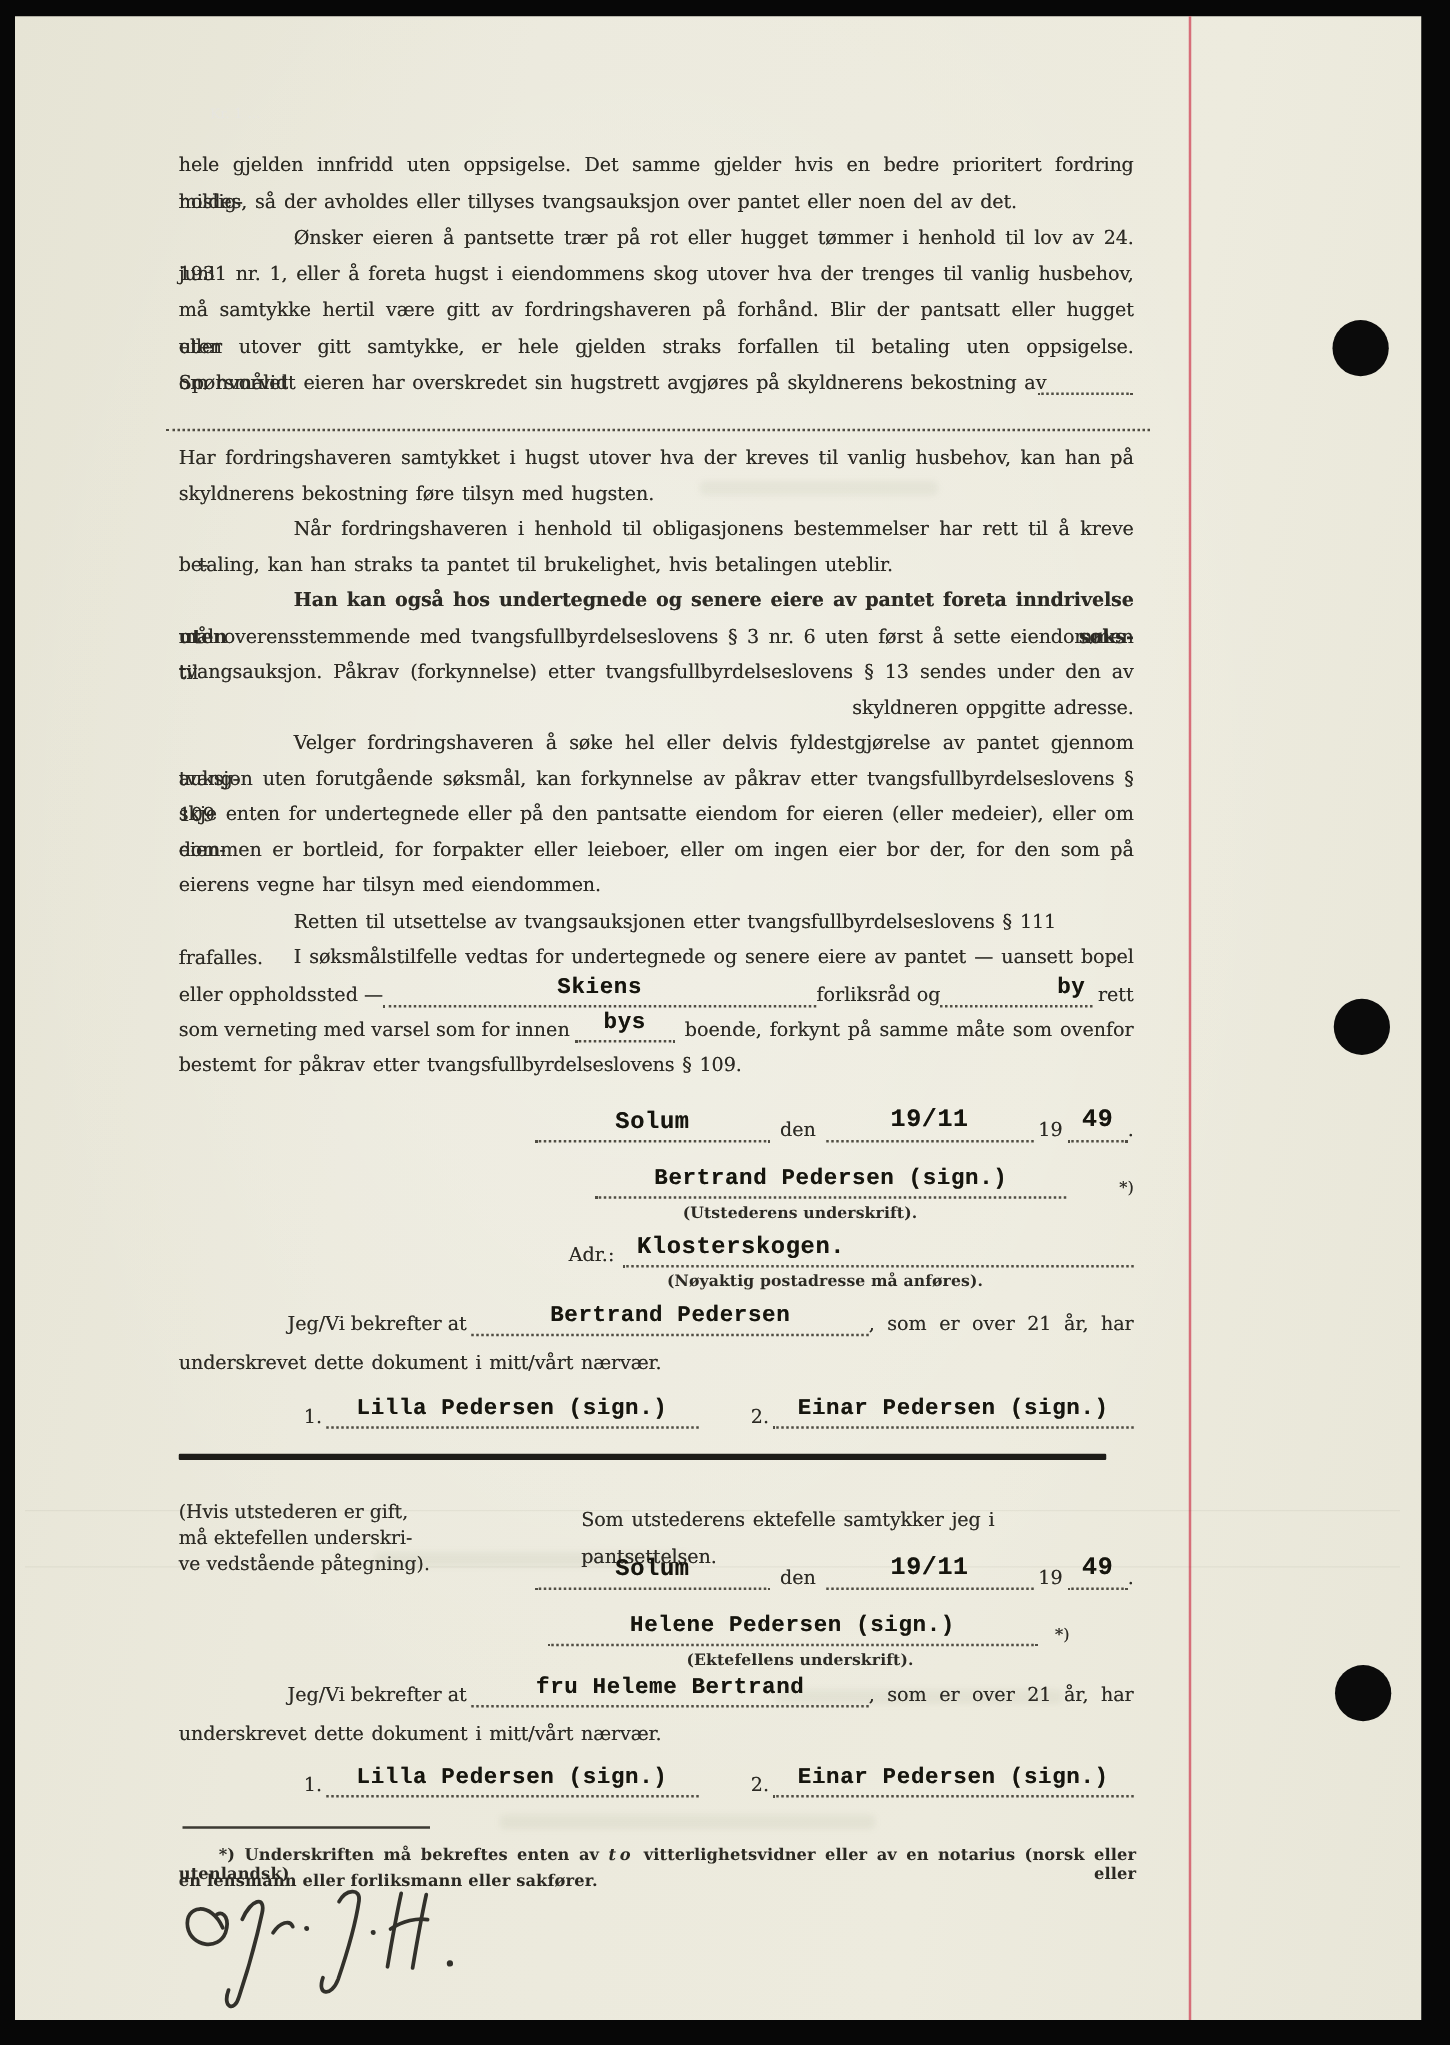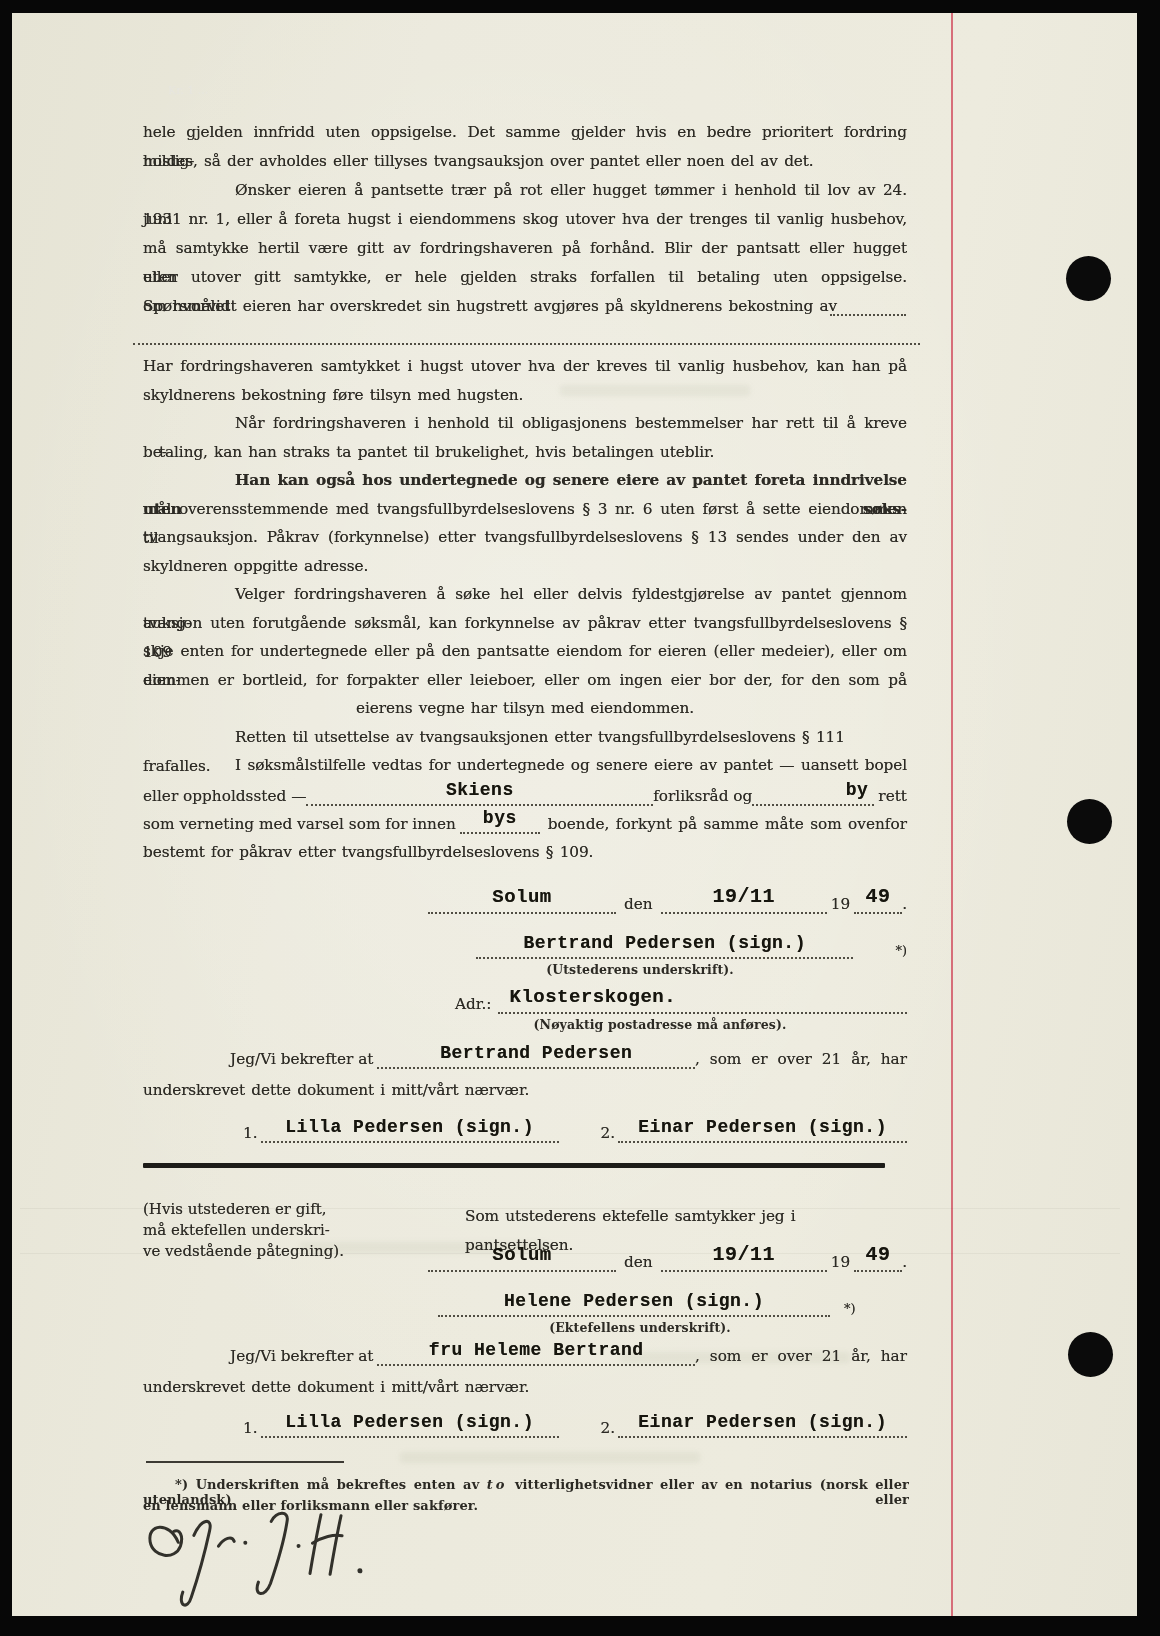--- a/index.html
+++ b/index.html
@@ -81,26 +81,26 @@
 <div class="dotrule" style="left:830px;top:305px;width:76px;"></div>
 <div class="dotrule" style="left:133px;top:334px;width:787px;"></div>
 
 <div class="bl j" style="top:352px;">Har fordringshaveren samtykket i hugst utover hva der kreves til vanlig husbehov, kan han på</div>
 <div class="bl l" style="top:381px;">skyldnerens bekostning føre tilsyn med hugsten.</div>
 <div class="bl j ind" style="top:409px;">Når fordringshaveren i henhold til obligasjonens bestemmelser har rett til å kreve be-</div>
 <div class="bl l" style="top:438px;margin-left:16px;">taling, kan han straks ta pantet til brukelighet, hvis betalingen uteblir.</div>
 <div class="bl j ind" style="top:466px;font-weight:bold;">Han kan også hos undertegnede og senere eiere av pantet foreta inndrivelse uten søks-</div>
 <div class="bl j" style="top:495px;">mål overensstemmende med tvangsfullbyrdelseslovens § 3 nr. 6 uten først å sette eiendommen til</div>
 <div class="bl j" style="top:523px;">tvangsauksjon.  Påkrav (forkynnelse) etter tvangsfullbyrdelseslovens § 13 sendes under den av</div>
-<div class="bl l" style="top:552px;">skyldneren oppgitte adresse.</div>
+<div class="bl l" style="top:552px;text-align:right;">skyldneren oppgitte adresse.</div>
 <div class="bl j ind" style="top:580px;">Velger fordringshaveren å søke hel eller delvis fyldestgjørelse av pantet gjennom tvang-</div>
 <div class="bl j" style="top:609px;">auksjon uten forutgående søksmål, kan forkynnelse av påkrav etter tvangsfullbyrdelseslovens § 109</div>
 <div class="bl j" style="top:637px;">skje enten for undertegnede eller på den pantsatte eiendom for eieren (eller medeier), eller om eien-</div>
 <div class="bl j" style="top:666px;">dommen er bortleid, for forpakter eller leieboer, eller om ingen eier bor der, for den som på</div>
-<div class="bl l" style="top:694px;text-align:center;">eierens vegne har tilsyn med eiendommen.</div>
+<div class="bl l" style="top:694px;">eierens vegne har tilsyn med eiendommen.</div>
 <div class="bl l ind" style="top:723px;">Retten til utsettelse av tvangsauksjonen etter tvangsfullbyrdelseslovens § 111 frafalles.</div>
 <div class="bl j ind" style="top:751px;">I søksmålstilfelle vedtas for undertegnede og senere eiere av pantet — uansett bopel</div>
 
 <div class="row" style="top:779px;height:27px;">
   <span class="pt">eller oppholdssted —</span>
   <span class="dotbox" style="flex:1;">
     <span class="typed t-center">Skiens</span>
   </span>
   <span class="pt">forliksråd og</span>
   <span class="dotbox" style="width:122px;">

